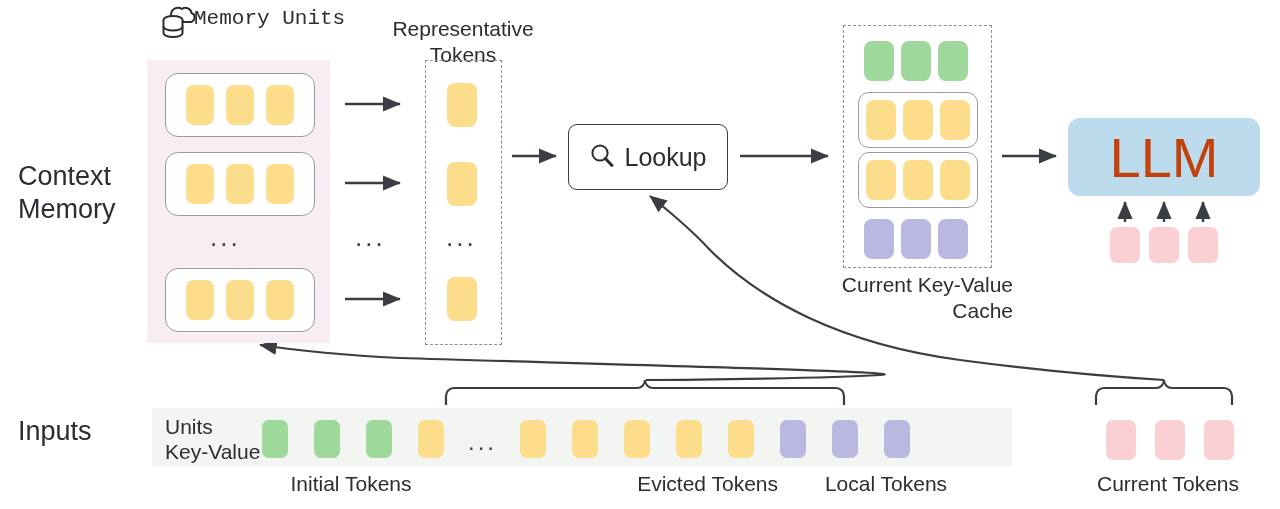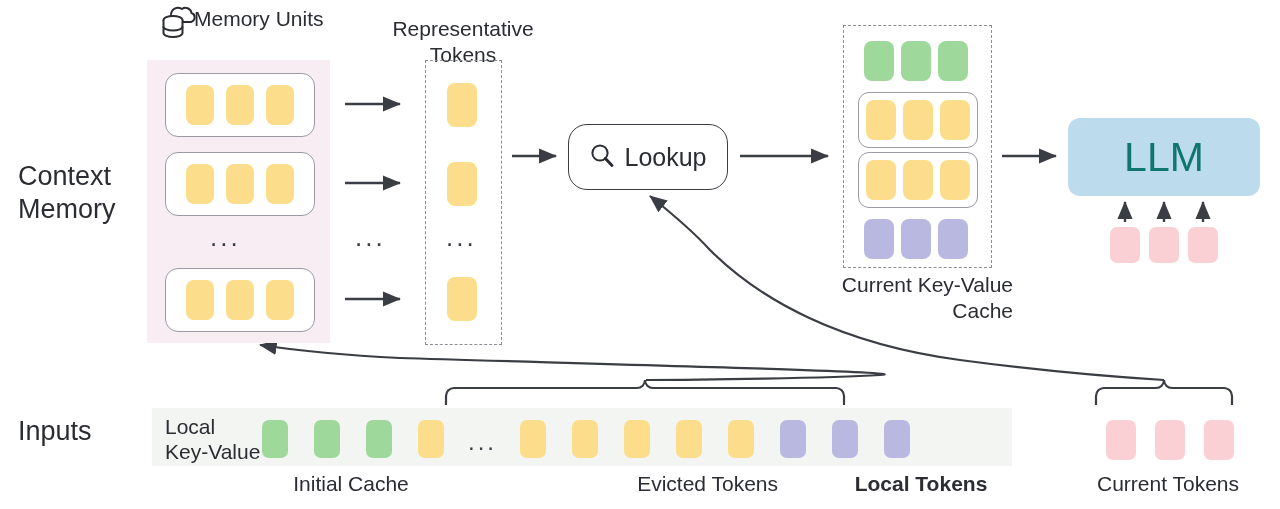--- a/index.html
+++ b/index.html
@@ -6,21 +6,21 @@
   body{width:1280px;height:509px;position:relative;overflow:hidden;
        font-family:"Liberation Sans","DejaVu Sans",sans-serif;color:#2b2d33;}
   .abs{position:absolute;}
   .lbl{position:absolute;color:#2b2d33;line-height:1.22;white-space:pre-line;}
 
   
   #context-memory-label{left:18px;top:160px;font-size:27px;}
   #inputs-label{left:18px;top:415px;font-size:27px;text-align:right;}
 
   
-  #memory-units-label{left:194px;top:6px;font-size:21px;}
+  #memory-units-label{left:194px;top:6px;font-size:21px;font-family:Liberation Mono, monospace;}
   #cloud-db-icon{left:158px;top:3px;width:40px;height:42px;}
 
   
   #memory-panel{left:147px;top:60px;width:183px;height:283px;background:#f9edf4;}
   .mem-unit{position:absolute;left:165px;width:148px;height:62px;
             border:1.4px solid #9a9aa3;border-radius:13px;background:#ffffff;}
   .mem-unit .row{display:flex;gap:12px;justify-content:center;align-items:center;height:100%;}
   .tok{border-radius:7px;}
   .tok-y{background:#fcdd8b;}
   .tok-g{background:#9ed89a;}
@@ -38,41 +38,41 @@
   #rep-box{left:425px;top:60px;width:75px;height:283px;border:1.6px dashed #8d8d96;}
   .rep-tok{position:absolute;left:447px;width:30px;height:44px;border-radius:8px;}
   #rep-tok-1{top:83px;}
   #rep-tok-2{top:162px;}
   #rep-tok-3{top:277px;}
   #rep-ellipsis{left:446px;top:222px;font-size:26px;letter-spacing:3px;color:#3b3d44;}
   #mid-ellipsis{left:355px;top:222px;font-size:26px;letter-spacing:3px;color:#3b3d44;}
 
   
   #lookup-box{left:568px;top:124px;width:158px;height:64px;border:1.8px solid #3b3d44;
-              border-radius:19px;background:#fff;display:flex;align-items:center;gap:9px;
+              border-radius:9px;background:#fff;display:flex;align-items:center;gap:9px;
               justify-content:center;}
   #lookup-label{font-size:25px;}
 
   
   #kv-box{left:843px;top:25px;width:147px;height:241px;border:1.6px dashed #8d8d96;}
   .kv-row{position:absolute;left:864px;width:106px;display:flex;gap:7px;}
   .kv-tok{width:30px;height:40px;border-radius:8px;}
   #kv-row-green{top:41px;}
   #kv-row-purple{top:219px;}
   .kv-unit{position:absolute;left:858px;width:118px;height:54px;border:1.4px solid #9a9aa3;
            border-radius:11px;background:#fff;}
   .kv-unit .row{display:flex;gap:7px;justify-content:center;align-items:center;height:100%;}
   #kv-unit-1{top:92px;}
   #kv-unit-2{top:152px;}
   #kv-cache-label{left:820px;top:272px;width:193px;text-align:right;font-size:21px;}
 
   
   #llm-box{left:1068px;top:118px;width:192px;height:78px;background:#bcdcee;border-radius:12px;
            display:flex;align-items:center;justify-content:center;}
-  #llm-label{font-size:41px;color:#0f766e;}
+  #llm-label{font-size:56px;color:#c2410c;}
   .llm-in-tok{position:absolute;width:30px;height:36px;border-radius:7px;top:227px;}
   #llm-tok-1{left:1110px;} #llm-tok-2{left:1149px;} #llm-tok-3{left:1188px;}
 
   
   #input-bar{left:152px;top:408px;width:860px;height:58px;background:#f3f5f3;}
   #past-kv-label{left:165px;top:415px;font-size:21px;line-height:1.18;}
   .in-tok{position:absolute;width:26px;height:38px;border-radius:7px;top:420px;}
   .in-ellipsis{position:absolute;top:428px;font-size:24px;letter-spacing:3px;color:#3b3d44;}
 
   
@@ -207,21 +207,21 @@
 Cache</div>
 
 <div class="abs" id="llm-box">
   <span id="llm-label">LLM</span>
 </div>
 <div class="tok tok-pk llm-in-tok" id="llm-tok-1"></div>
 <div class="tok tok-pk llm-in-tok" id="llm-tok-2"></div>
 <div class="tok tok-pk llm-in-tok" id="llm-tok-3"></div>
 
 <div class="abs" id="input-bar"></div>
-<div class="lbl" id="past-kv-label">Local
+<div class="lbl" id="past-kv-label">Units
 Key-Value</div>
 <div id="input-tokens">
     <div class="in-tok" style="left: 262px; background: rgb(158, 216, 154);"></div>
     <div class="in-tok" style="left: 314px; background: rgb(158, 216, 154);"></div>
     <div class="in-tok" style="left: 366px; background: rgb(158, 216, 154);"></div>
     <div class="in-tok" style="left: 418px; background: rgb(252, 221, 139);"></div>
     <div class="in-tok" style="left: 520px; background: rgb(252, 221, 139);"></div>
     <div class="in-tok" style="left: 572px; background: rgb(252, 221, 139);"></div>
     <div class="in-tok" style="left: 624px; background: rgb(252, 221, 139);"></div>
     <div class="in-tok" style="left: 676px; background: rgb(252, 221, 139);"></div>
@@ -229,17 +229,17 @@
     <div class="in-tok" style="left: 780px; background: rgb(185, 184, 224);"></div>
     <div class="in-tok" style="left: 832px; background: rgb(185, 184, 224);"></div>
     <div class="in-tok" style="left: 884px; background: rgb(185, 184, 224);"></div>
     <div class="in-tok" style="left: 1106px; background: rgb(251, 208, 212); top: 420px; width: 30px; height: 40px;"></div>
     <div class="in-tok" style="left: 1155px; background: rgb(251, 208, 212); top: 420px; width: 30px; height: 40px;"></div>
     <div class="in-tok" style="left: 1204px; background: rgb(251, 208, 212); top: 420px; width: 30px; height: 40px;"></div>
   </div>
 <div class="in-ellipsis" id="input-ellipsis" style="left:468px;">...</div>
 
 <div id="captions">
-    <div class="cap" style="left: 241px; width: 220px;">Initial Cache</div>
+    <div class="cap" style="left: 241px; width: 220px;">Initial Tokens</div>
     <div class="cap" style="left: 558px; width: 220px; text-align: right;">Evicted Tokens</div>
-    <div class="cap" style="left: 811px; width: 220px; font-weight: bold;">Local Tokens</div>
+    <div class="cap" style="left: 776px; width: 220px;">Local Tokens</div>
     <div class="cap" style="left: 1058px; width: 220px;">Current Tokens</div>
   </div>
 
 </body></html>

